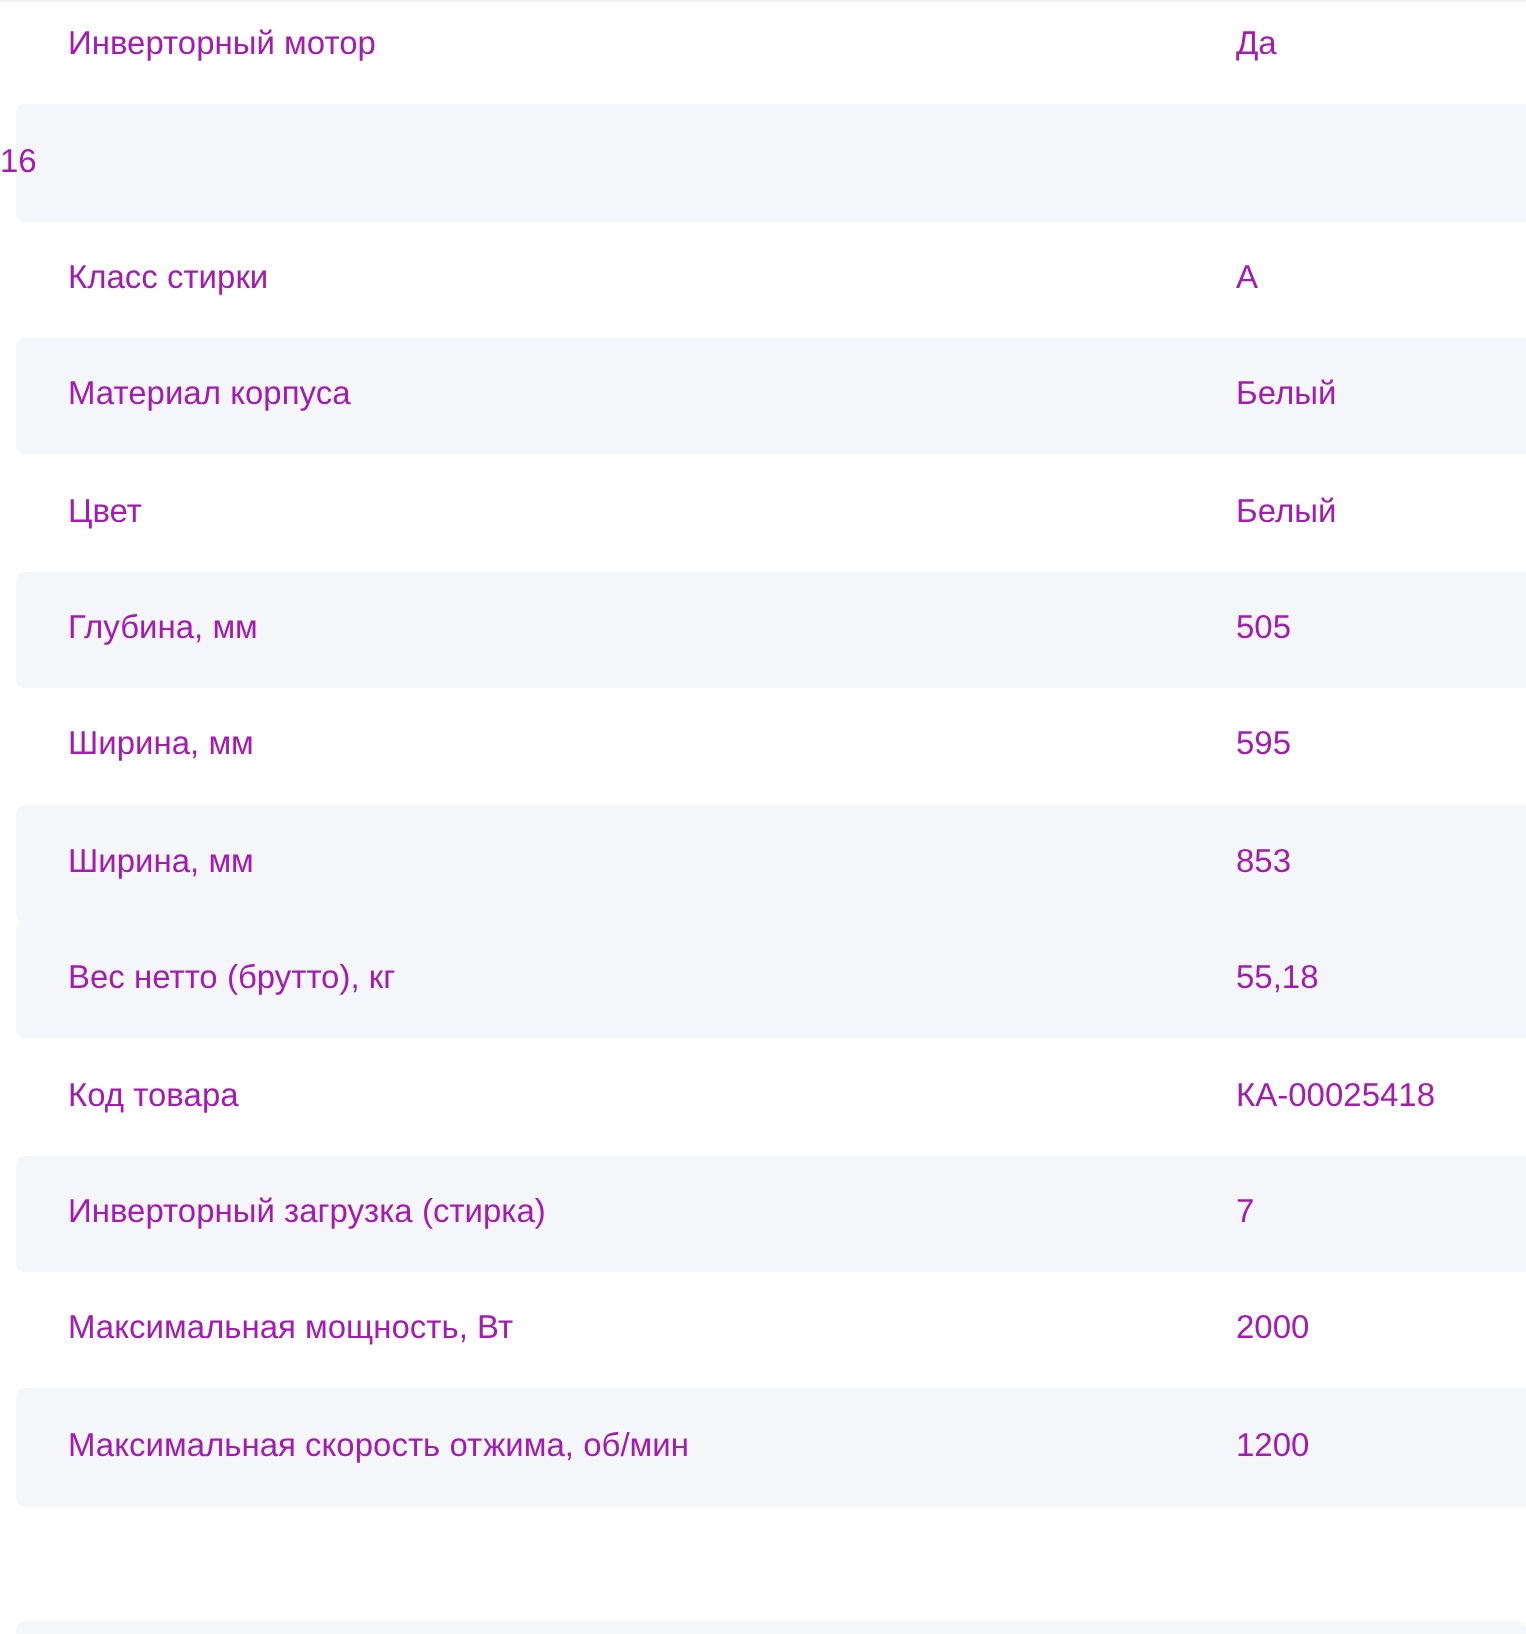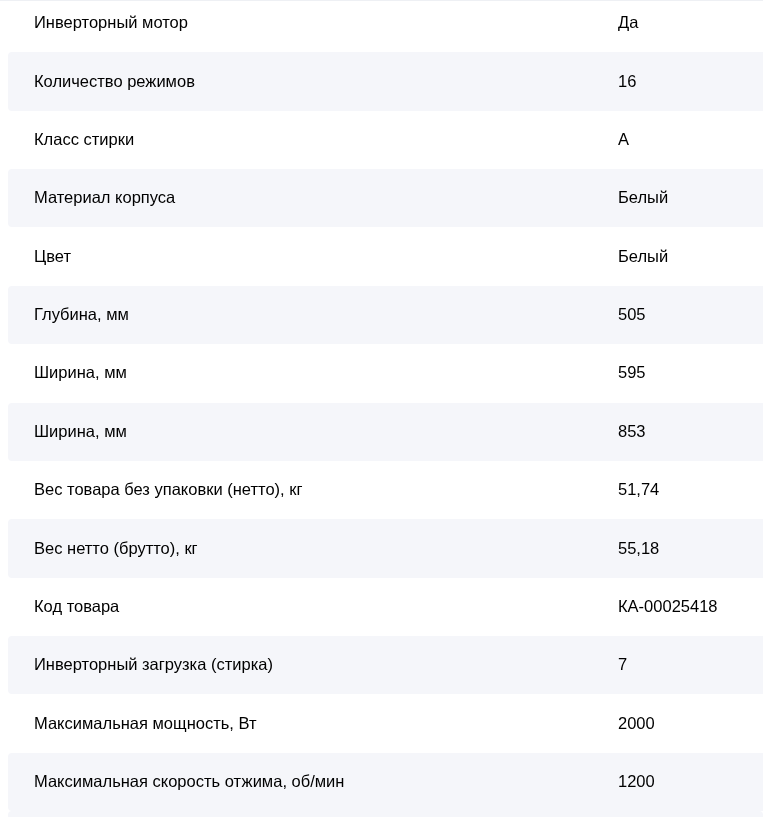--- a/index.html
+++ b/index.html
@@ -32,21 +32,21 @@
     right: 0;
     top: 0;
     bottom: 0;
     background: #f5f6fa;
     border-radius: 4px 0 0 4px;
   }
   .spec-label, .spec-value {
     position: relative; 
     font-size: 16.5px;
     line-height: 1.2;
-    color: #000000;
+    color: #a21caf;
     font-weight: 400;
     white-space: nowrap;
   }
   .spec-label {
     margin-left: 34px;
     width: 584px; 
     flex: 0 0 584px;
   }
   .spec-value {
     flex: 1 1 auto;
@@ -75,21 +75,20 @@
 <div class="top-hairline"></div>
 
 <div class="spec-table">
 
   <div class="spec-row">
     <span class="spec-label">Инверторный мотор</span>
     <span class="spec-value">Да</span>
   </div>
 
   <div class="spec-row striped">
-    <span class="spec-label">Количество режимов</span>
     <span class="spec-value">16</span>
   </div>
 
   <div class="spec-row">
     <span class="spec-label">Класс стирки</span>
     <span class="spec-value">А</span>
   </div>
 
   <div class="spec-row striped">
     <span class="spec-label">Материал корпуса</span>
@@ -109,24 +108,20 @@
   <div class="spec-row">
     <span class="spec-label">Ширина, мм</span>
     <span class="spec-value">595</span>
   </div>
 
   <div class="spec-row striped">
     <span class="spec-label">Ширина, мм</span>
     <span class="spec-value">853</span>
   </div>
 
-  <div class="spec-row">
-    <span class="spec-label">Вес товара без упаковки (нетто), кг</span>
-    <span class="spec-value">51,74</span>
-  </div>
 
   <div class="spec-row striped">
     <span class="spec-label">Вес нетто (брутто), кг</span>
     <span class="spec-value">55,18</span>
   </div>
 
   <div class="spec-row">
     <span class="spec-label">Код товара</span>
     <span class="spec-value">КА-00025418</span>
   </div>

